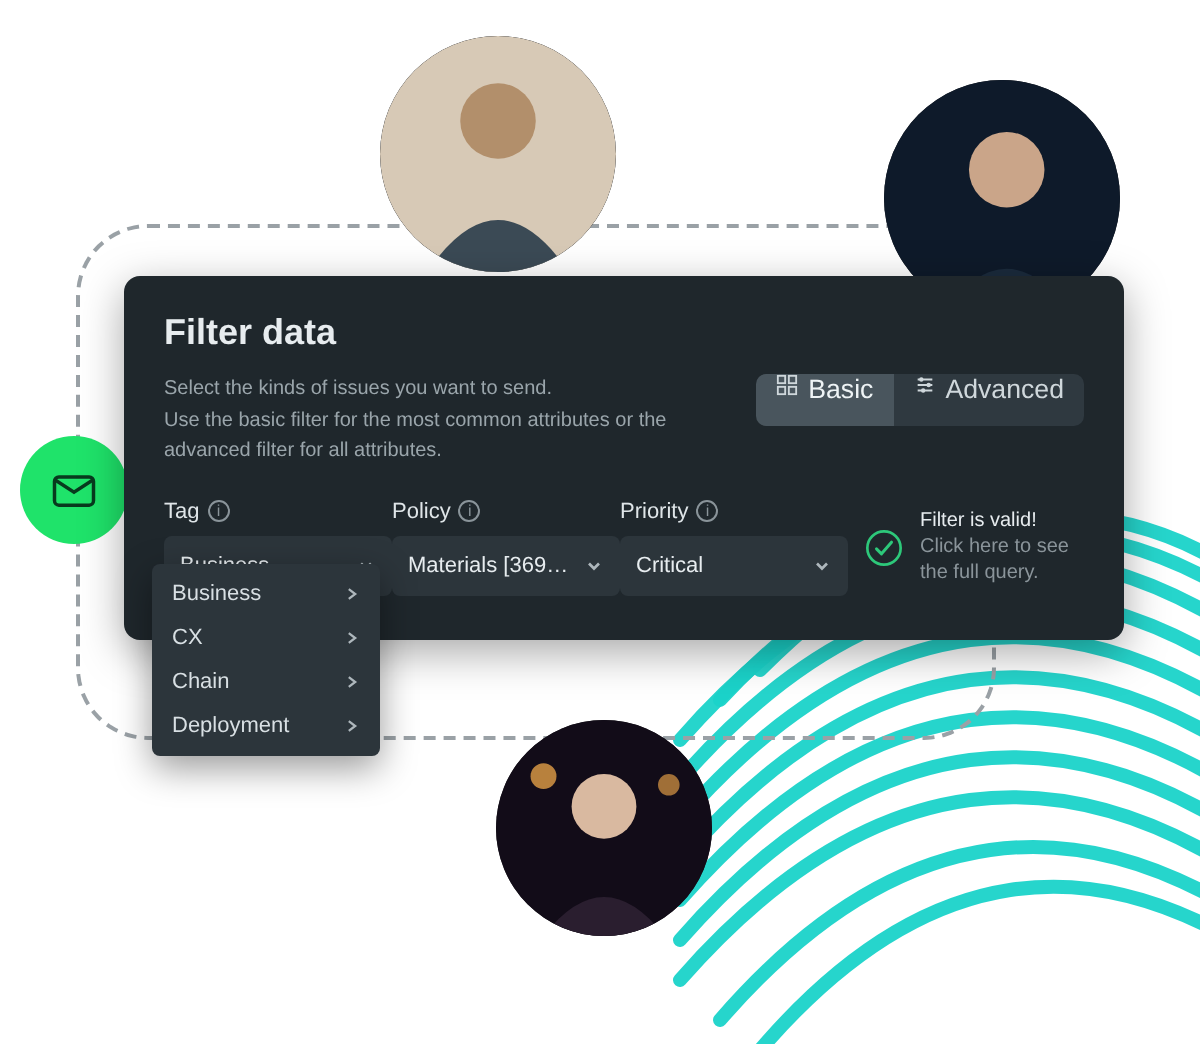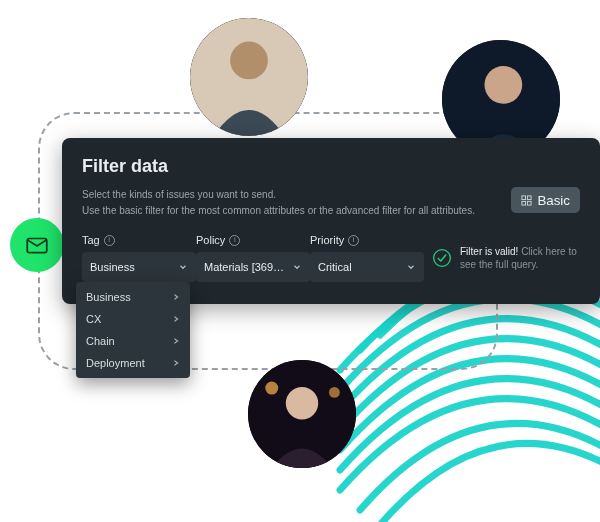--- a/index.html
+++ b/index.html
@@ -44,41 +44,41 @@
   }
   .avatar svg { width: 100%; height: 100%; }
   .av1 { left: 190px; top: 18px;  width: 118px; height: 118px; }
   .av2 { left: 442px; top: 40px;  width: 118px; height: 118px; }
   .av3 { left: 248px; top: 360px; width: 108px; height: 108px; }
 
   
   .panel {
     position: absolute;
     left: 62px; top: 138px;
-    width: 538px;
+    width: 500px;
     background: #1f272c;
     border-radius: 8px;
     padding: 18px 20px 22px 20px;
     color: #e7ecef;
     box-shadow: 0 6px 22px rgba(0,0,0,.35);
   }
   .panel-title { font-size: 18px; font-weight: 700; margin-bottom: 10px; }
   .subhead-row { display: flex; align-items: flex-start; gap: 14px; }
   .subhead {
     font-size: 10px; line-height: 1.55; color: #9aa5ab;
     flex: 1;
   }
   .mode-toggle {
     display: flex; gap: 0; align-items: stretch;
     border-radius: 5px; overflow: hidden;
     height: 26px;
     font-size: 10.5px;
   }
   .mode-btn {
-    display: flex; align-items: center; gap: 5px;
+    display: flex; gap: 5px;
     padding: 0 10px;
     background: #2f3940; color: #cfd7db;
     border: none; cursor: pointer;
   }
   .mode-btn.active { background: #49555d; color: #eef3f5; }
   .mode-btn svg { width: 11px; height: 11px; }
 
   .filters-row {
     display: flex; gap: 0;
     margin-top: 16px;
@@ -200,20 +200,29 @@
       <div class="mode-toggle">
         <button class="mode-btn active">
           <svg viewBox="0 0 12 12">
               <rect x="1" y="1" width="4" height="4" fill="none" stroke="#cfd7db" stroke-width="1"></rect>
               <rect x="7" y="1" width="4" height="4" fill="none" stroke="#cfd7db" stroke-width="1"></rect>
               <rect x="1" y="7" width="4" height="4" fill="none" stroke="#cfd7db" stroke-width="1"></rect>
               <rect x="7" y="7" width="4" height="4" fill="none" stroke="#cfd7db" stroke-width="1"></rect>
             </svg>
           <span>Basic</span>
         </button>
+        <button class="mode-btn">
+          <svg viewBox="0 0 12 12">
+              <path d="M2 3h8M2 6h8M2 9h8" stroke="#cfd7db" stroke-width="1"></path>
+              <circle cx="4" cy="3" r="1.2" fill="#cfd7db"></circle>
+              <circle cx="8" cy="6" r="1.2" fill="#cfd7db"></circle>
+              <circle cx="5" cy="9" r="1.2" fill="#cfd7db"></circle>
+            </svg>
+          <span>Advanced</span>
+        </button>
       </div>
     </div>
 
     <div class="filters-row">
 
       <div class="field">
         <div class="field-label">
           <span>Tag</span>
           <span class="info-icon">i</span>
         </div>

